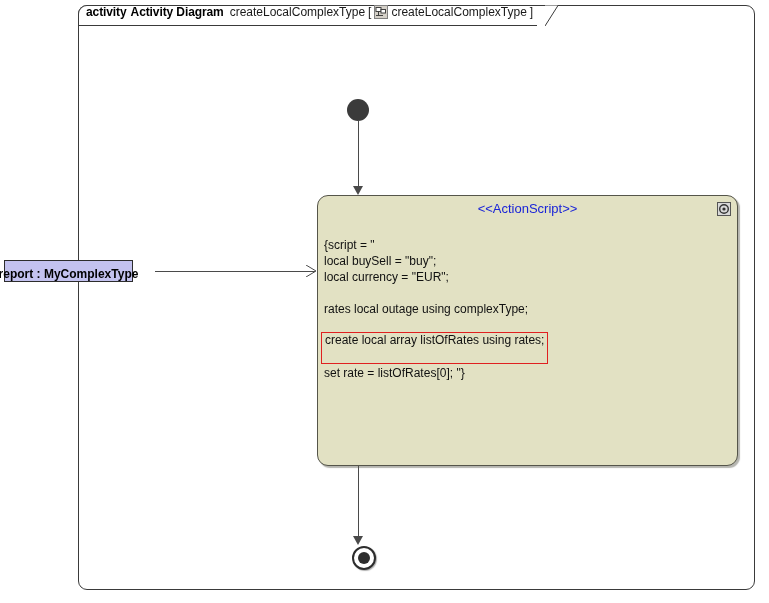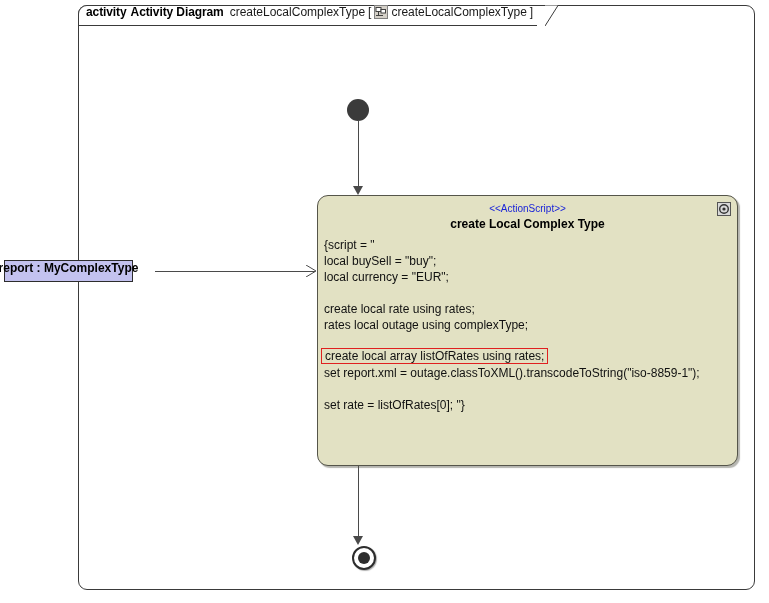--- a/index.html
+++ b/index.html
@@ -141,21 +141,21 @@
   #object-node {
     position: absolute;
     left: 4px;
     top: 260px;
     width: 129px;
     height: 22px;
     box-sizing: border-box;
     background: #c3c2ef;
     border: 1px solid #2d2d2d;
     display: flex;
-    align-items: flex-start;
+    align-items: flex-end;
     justify-content: center;
   }
   #object-node-label {
     font-size: 12px;
     font-weight: bold;
     color: #000;
     white-space: nowrap;
   }
 
   
@@ -167,21 +167,21 @@
     height: 271px;
     box-sizing: border-box;
     background: #e2e1c3;
     border: 1px solid #55554a;
     border-radius: 11px;
     box-shadow: 2px 2px 1px rgba(90,90,80,0.45);
   }
   #action-stereotype {
     text-align: center;
     color: #1a24d8;
-    font-size: 10px;
+    font-size: 13px;
     margin-top: 6px;
     line-height: 14px;
   }
   #action-title {
     text-align: center;
     color: #000;
     font-size: 12px;
     font-weight: bold;
     line-height: 15px;
     margin-top: 1px;
@@ -208,21 +208,21 @@
     padding-left: 3px;
     box-sizing: border-box;
   }
   .script-line.blank {
     height: 15px;
   }
   .script-line.highlighted {
     border: 1px solid #e02020;
     display: inline-block;
     padding: 0 3px 0 3px;
-    height: 16px;
+    height: 32px;
     line-height: 15px;
     margin-left: 0px;
     box-sizing: border-box;
     margin-top: 14px;
   }
   .script-line-wrap {
     height: 16px;
   }
 
   
@@ -288,21 +288,20 @@
 <svg class="arrowhead-open-right" style="left:306px; top:265px;">
   <polyline points="0,0 10,6 0,12" fill="none" stroke="#4a4a4a" stroke-width="1"></polyline>
 </svg>
 
 <div id="object-node">
   <span id="object-node-label">report : MyComplexType</span>
 </div>
 
 <div id="action-node">
   <div id="action-stereotype">&lt;&lt;ActionScript&gt;&gt;</div>
-  <div id="action-title">create Local Complex Type</div>
   <span id="action-icon">
     <svg width="14" height="14" viewBox="0 0 14 14">
       <rect x="0.5" y="0.5" width="13" height="13" fill="#d8d8d8" stroke="#555555"></rect>
       <circle cx="7" cy="7" r="4.3" fill="none" stroke="#333333" stroke-width="1.4"></circle>
       <circle cx="7" cy="7" r="1.6" fill="#333333"></circle>
     </svg>
   </span>
   <div id="action-script">
       <div class="script-line-wrap">
         <div class="script-line">{script = "</div>
@@ -310,31 +309,25 @@
       <div class="script-line-wrap">
         <div class="script-line">local buySell = "buy";</div>
       </div>
       <div class="script-line-wrap">
         <div class="script-line">local currency = "EUR";</div>
       </div>
       <div class="script-line-wrap">
         <div class="script-line blank"></div>
       </div>
       <div class="script-line-wrap">
-        <div class="script-line">create local rate using rates;</div>
-      </div>
-      <div class="script-line-wrap">
         <div class="script-line">rates local outage using complexType;</div>
       </div>
       <div class="script-line-wrap"><div class="script-line highlighted" style="border-color: rgb(224, 32, 32);">create local array listOfRates using rates;</div></div>
       <div class="script-line-wrap">
         <div class="script-line blank"></div>
-      </div>
-      <div class="script-line-wrap">
-        <div class="script-line">set report.xml = outage.classToXML().transcodeToString("iso-8859-1");</div>
       </div>
       <div class="script-line-wrap">
         <div class="script-line blank"></div>
       </div>
       <div class="script-line-wrap">
         <div class="script-line">set rate = listOfRates[0]; "}</div>
       </div>
     </div>
 </div>
 

